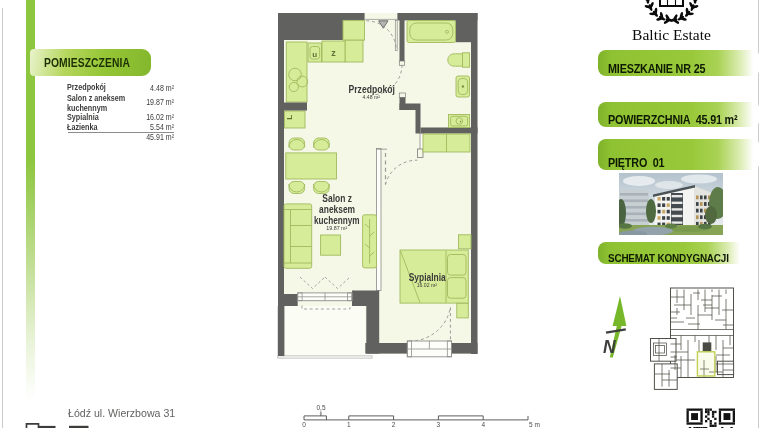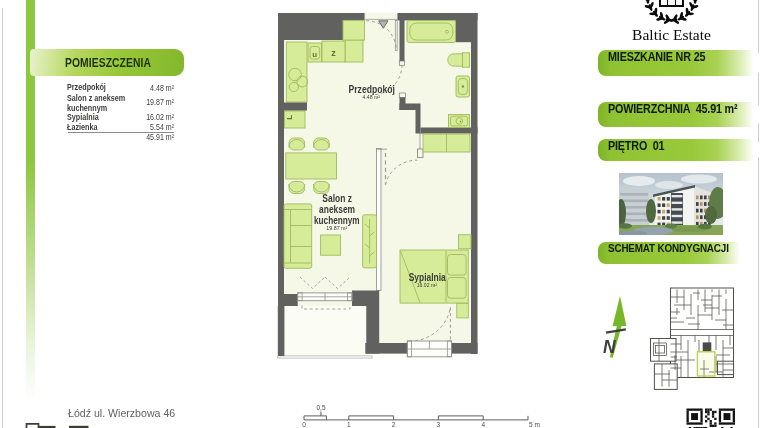--- a/index.html
+++ b/index.html
@@ -1,60 +1,60 @@
 <!DOCTYPE html>
 <html><head>
 <meta charset="utf-8">
 <style>
 html,body{margin:0;padding:0}
 body{width:760px;height:428px;position:relative;background:#ffffff;font-family:"Liberation Sans",sans-serif;overflow:hidden}
 .abs{position:absolute}
 .banner{position:absolute;left:598px;width:162px;height:25.4px;border-radius:8px;
  background:linear-gradient(90deg,#7eb229 0%,#8fc232 8%,#99c93a 58%,#a9d254 74%,#d9ebae 87%,#ffffff 96%);
- display:flex;align-items:flex-start;color:#0e1a02;font-weight:bold;font-size:12px;letter-spacing:-0.2px;padding-left:10px;box-sizing:border-box;white-space:pre}
+ display:flex;align-items:flex-end;color:#0e1a02;font-weight:bold;font-size:12px;letter-spacing:-0.2px;padding-left:10px;box-sizing:border-box;white-space:pre}
 .rowname{position:absolute;left:67px;font-size:8.8px;font-weight:bold;color:#3c3c3b;line-height:10.2px;transform:scaleX(0.82);transform-origin:left top;white-space:nowrap}
 .bt{transform:scaleX(0.9);transform-origin:left center;display:inline-block}
 .rowval{position:absolute;font-size:8.6px;color:#3c3c3b;width:70px;text-align:right;left:104px;transform:scaleX(0.82);transform-origin:right top}
 </style>
 </head>
 <body>
 
 <div class="abs" style="left:1.8px;top:8px;width:1px;height:420px;background:#cccccb"></div>
 
 <div class="abs" style="left:758.4px;top:0;width:1px;height:428px;background:#cccccb"></div>
 
 <div class="abs" style="left:26px;top:0;width:8.5px;height:400px;background:linear-gradient(180deg,#8dc63f 0%,#8dc63f 40%,rgba(157,203,85,0.65) 65%,rgba(190,220,140,0.35) 85%,rgba(255,255,255,0) 100%)"></div>
 
-<div class="abs" style="left:30px;top:49px;width:154px;height:27px;border-radius:4px 9px 9px 4px;background:linear-gradient(100deg,#e9f3cd 0%,#b5d65c 30%,#95c636 60%,#83b72c 100%);display:flex;align-items:center;justify-content:center;padding-right:12px;box-sizing:border-box">
+<div class="abs" style="left:30px;top:49px;width:121px;height:27px;border-radius:4px 9px 9px 4px;background:linear-gradient(100deg,#e9f3cd 0%,#b5d65c 30%,#95c636 60%,#83b72c 100%);display:flex;align-items:center;justify-content:flex-start;padding-right:12px;box-sizing:border-box">
     <span style="font-size:12px;font-weight:bold;color:#1c3003;letter-spacing:0.1px;transform:scaleX(0.86);transform-origin:right center;display:inline-block">POMIESZCZENIA</span>
   </div>
 
 <div class="rowname" style="top:82.3px">Przedpokój</div>
 <div class="rowval" style="top:82.6px">4.48 m²</div>
 
 <div class="rowname" style="top:92.5px">Salon z aneksem<br>kuchennym</div>
 <div class="rowval" style="top:97.3px">19.87 m²</div>
 
 <div class="rowname" style="top:111.8px">Sypialnia</div>
 <div class="rowval" style="top:111.9px">16.02 m²</div>
 
 <div class="rowname" style="top:121.6px">Łazienka</div>
 <div class="rowval" style="top:121.6px">5.54 m²</div>
 
 <div class="abs" style="left:68px;top:131.6px;width:106px;height:1px;background:#8c8c8b"></div>
 
 <div class="rowval" style="top:132.4px">45.91 m²</div>
 
-<div class="abs" style="left:68px;top:406.5px;font-size:10.6px;color:#626261">Łódź ul. Wierzbowa 46</div>
+<div class="abs" style="left:68px;top:406.5px;font-size:10.6px;color:#626261">Łódź ul. Wierzbowa 31</div>
 
 <div class="banner" style="top:50.2px"><span class="bt">MIESZKANIE NR 25</span></div>
 
 <div class="banner" style="top:102px"><span class="bt">POWIERZCHNIA  45.91 m²</span></div>
 
-<div class="banner" style="top:138.8px;height:22px"><span class="bt">PIĘTRO  01</span></div>
+<div class="banner" style="top:138.8px;height:31px"><span class="bt">PIĘTRO  01</span></div>
 
 <div class="banner" style="top:241.8px;width:148px;height:22.6px;font-size:11px"><span class="bt">SCHEMAT KONDYGNACJI</span></div>
 
 <svg class="abs" style="left:0;top:0" width="760" height="428" viewBox="0 0 760 428">
 
 <rect x="278" y="13" width="199.5" height="341" fill="#f5f8e7"></rect>
 
 <rect x="284.4" y="306" width="80.9" height="50" fill="#fbfcf4"></rect>
 
 <rect x="277.8" y="355.9" width="94.2" height="2.2" fill="none" stroke="#b3b3b0" stroke-width="0.8"></rect>

